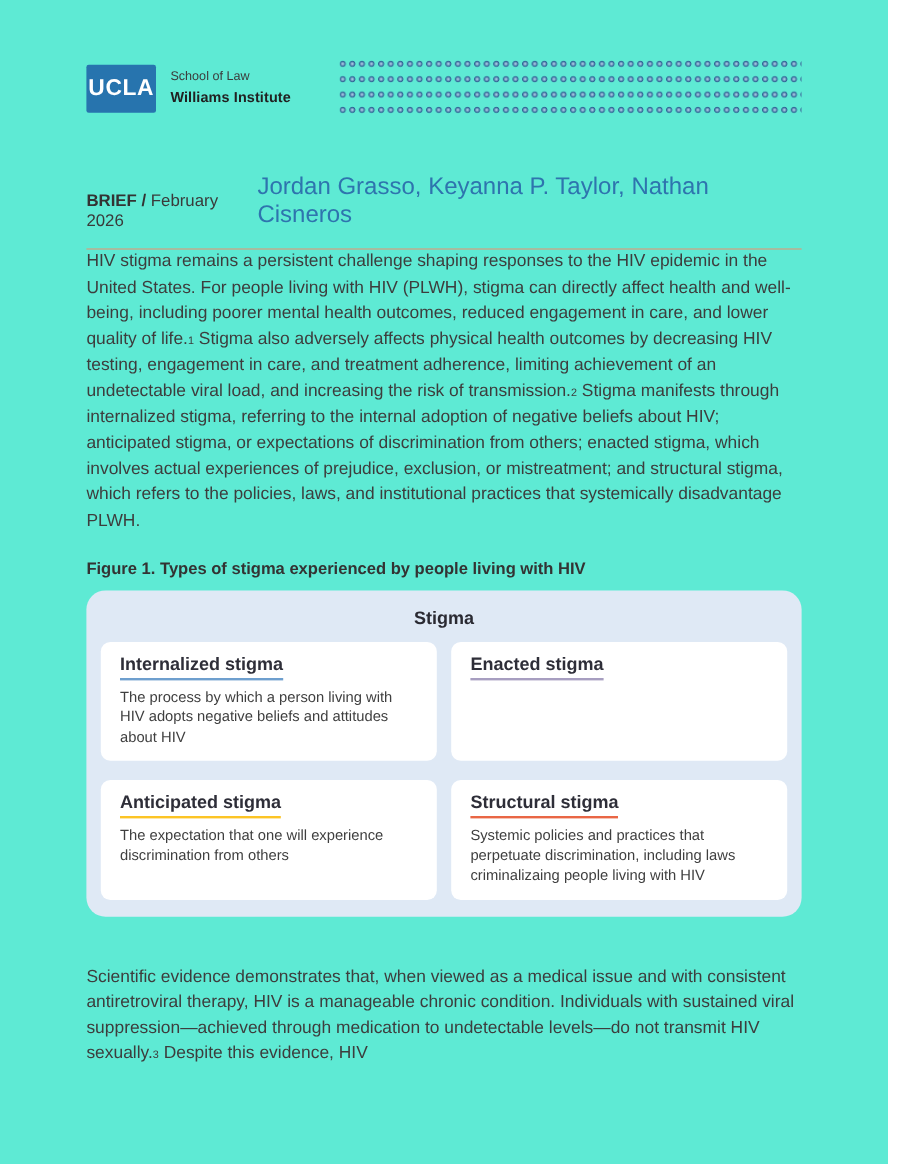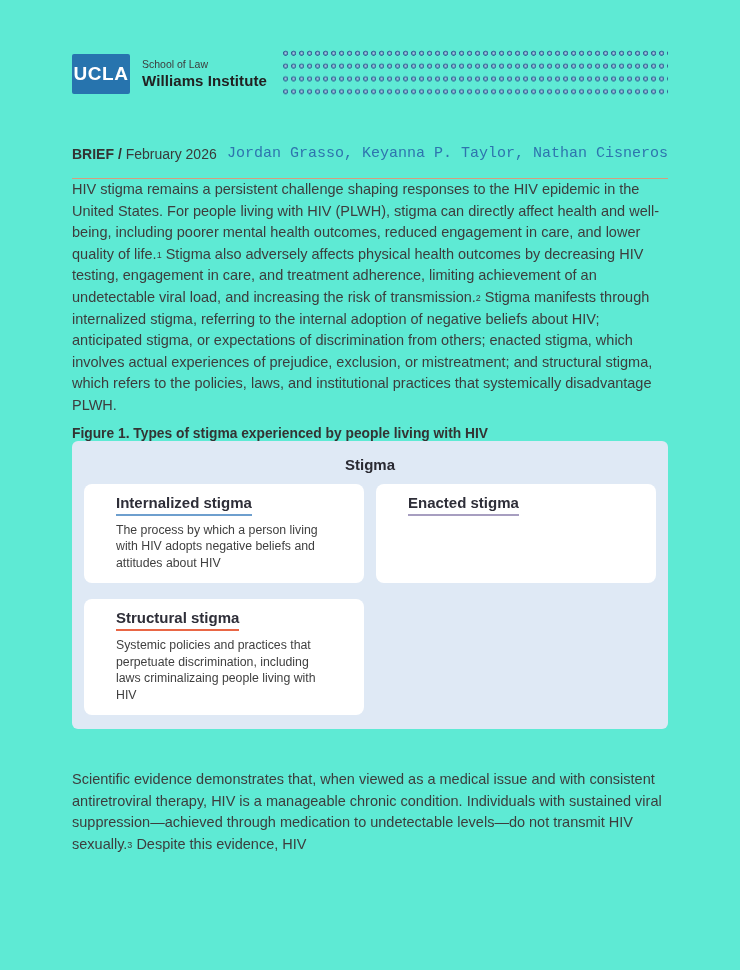--- a/index.html
+++ b/index.html
@@ -7,47 +7,47 @@
   body { width:750px; height:970px; overflow:hidden; font-family:"Liberation Sans", sans-serif; }
   .page { width:740px; height:970px; padding:0 72px; background:#5eead4; }
 
   
   .header { display:flex; align-items:center; padding-top:52px; height:96px; }
   .logo-box { width:58px; height:40px; background:#2774AE; border-radius:2px;
               display:flex; align-items:center; justify-content:center; flex:0 0 auto; }
   .logo-box span { color:#fff; font-weight:bold; font-size:19px; letter-spacing:.5px; }
   .logo-text { margin-left:12px; }
   .logo-school { font-size:10.5px; color:#3c3c3c; line-height:13px; }
-  .logo-institute { font-size:15px; font-weight:bold; color:#212121; line-height:20px; letter-spacing:.1px; }
+  .logo-institute { font-size:12px; font-weight:bold; color:#212121; line-height:20px; letter-spacing:.1px; }
   .dots { margin-left:auto; width:385px; height:50px;
     background-image: radial-gradient(circle at 2.6px 3.2px,
       #c2d8ec 0, #78a3c8 1.1px, #2c6191 2.2px, rgba(44,97,145,0) 2.9px);
     background-size:8px 12.8px; background-repeat:repeat; background-position:0 1px; }
 
   
   .title { margin-top:48px; max-width:545px; font-size:28px; line-height:37px;
            font-weight:bold; color:#25252c; letter-spacing:-0.2px; }
 
   
   .meta { margin-top:49px; display:flex; justify-content:space-between; align-items:flex-end; font-size:14px; }
   .brief-label { font-weight:bold; color:#333; }
   .brief-date { color:#3a3a3a; }
-  .authors { color:#2e74ae; font-size:15px;font-family:Liberation Mono, monospace; }
+  .authors { color:#2e74ae; font-size:20px; }
   .rule { margin-top:16px; border-top:1px solid #d49e7e; }
 
   
   .para { font-size:14.5px; line-height:21.6px; color:#3d3d3d; }
   .para sup, .fn sup { font-size:9px; vertical-align:top; position:relative; top:1px; }
 
   
-  .fig-caption { margin-top:9px; font-size:13.8px; font-weight:bold; color:#333; }
-  .figure { background:#dfe9f5; border-radius:6px; padding:10px 12px 14px; }
+  .fig-caption { margin-top:20px; font-size:13.8px; font-weight:bold; color:#333; }
+  .figure { margin-top:11px; background:#dfe9f5; border-radius:16px; padding:10px 12px 14px; }
   .fig-header { text-align:center; font-size:15px; font-weight:bold; color:#2a2a32; padding:5px 0 11px; }
   .fig-grid { display:grid; grid-template-columns:1fr 1fr; column-gap:12px; row-gap:16px; }
-  .card { background:#fff; border-radius:8px; padding:10px 32px 12px; }
+  .card { background:#fff; border-radius:8px; padding:10px 16px 12px; }
   .card-title { display:inline-block; font-size:15px; font-weight:bold; color:#2e2e38;
                 border-bottom:2.5px solid #999; padding-bottom:3px; margin-bottom:6px; }
   .card-desc { font-size:12.3px; line-height:16.5px; color:#3f3f3f; }
 
   
   .para2 { margin-top:40px; }
 </style>
 </head>
 <body>
 
@@ -81,20 +81,24 @@
     <div class="fig-header">Stigma</div>
     <div class="fig-grid">
       <div class="card">
         <div class="card-title" style="border-bottom-color: rgb(110, 159, 206);">Internalized stigma</div>
         <div class="card-desc">The process by which a person living with HIV adopts negative beliefs and attitudes about HIV</div>
       </div>
       <div class="card">
         <div class="card-title" style="border-bottom-color: rgb(167, 158, 192);">Enacted stigma</div>
       </div>
       <div class="card">
+        <div class="card-title" style="border-bottom-color: rgb(252, 196, 37);">Anticipated stigma</div>
+        <div class="card-desc">The expectation that one will experience discrimination from others</div>
+      </div>
+      <div class="card">
         <div class="card-title" style="border-bottom-color: rgb(233, 102, 69);">Structural stigma</div>
         <div class="card-desc">Systemic policies and practices that perpetuate discrimination, including laws criminalizaing people living with HIV</div>
       </div>
     </div>
   </div>
 
   <p class="para para2">Scientific evidence demonstrates that, when viewed as a medical issue and with consistent antiretroviral therapy, HIV is a manageable chronic condition. Individuals with sustained viral suppression—achieved through medication to undetectable levels—do not transmit HIV sexually.<sup>3</sup> Despite this evidence, HIV</p>
 
 </div>
 

